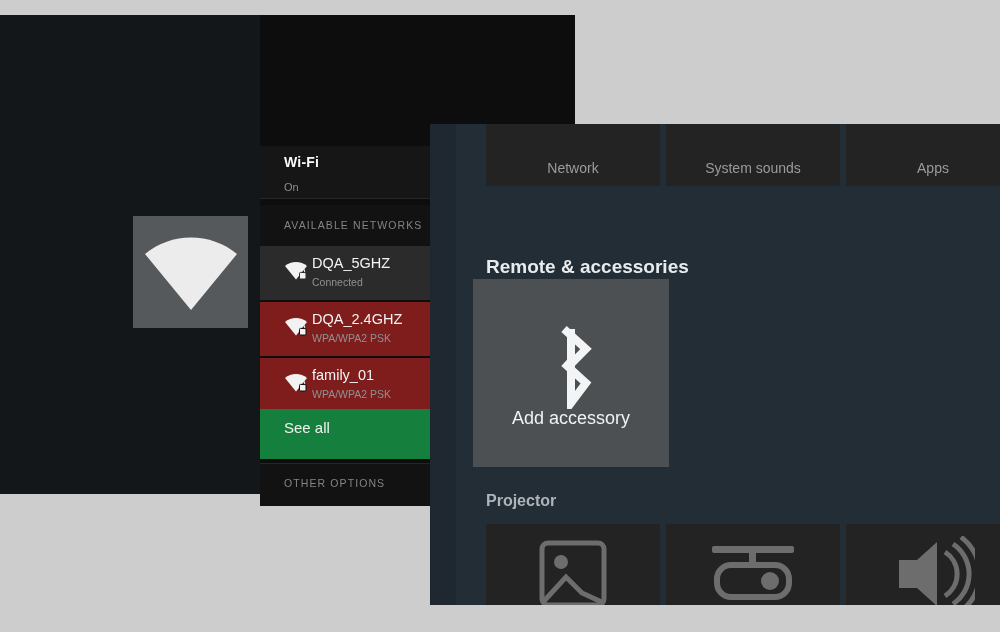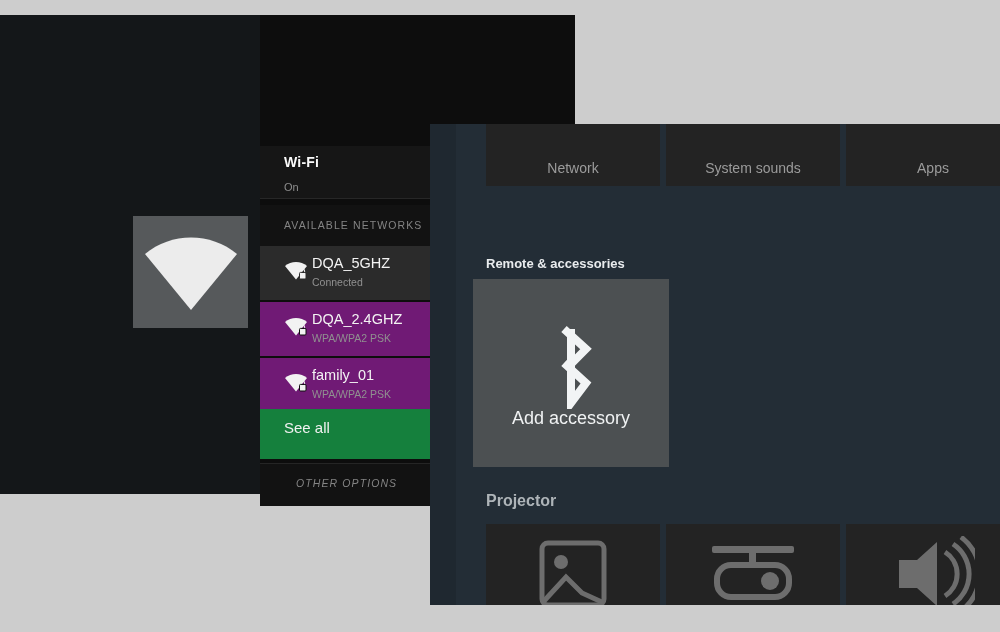--- a/index.html
+++ b/index.html
@@ -54,33 +54,33 @@
   #wifi-header .h-sub{
     position:absolute;left:24px;top:27px;color:#8d8d8d;font-size:11px;margin-top:8px;
   }
   .section-label{
     color:#848484;font-size:10.5px;letter-spacing:1.1px;
   }
   #avail-label{
     position:absolute;left:24px;top:204px;
   }
   #other-label{
-    position:absolute;left:36px;top:462px;font-style:italic;
+    position:absolute;left:24px;top:462px;
   }
   #avail-band{
     position:absolute;left:0;top:190px;width:315px;height:42px;
     background:#121212;border-bottom:1px solid #252525;
   }
   #other-band{
     position:absolute;left:0;top:448px;width:315px;height:42px;
     background:#121212;border-top:1px solid #252525;
   }
   .net-row{
     position:absolute;left:0;width:315px;height:54px;
-    background:#701a75;
+    background:#7f1d1d;
   }
   .net-row.selected{background:#2b2b2b;}
   .net-row .ssid{
     position:absolute;left:52px;top:9px;color:#f3f3f3;font-size:14.5px;
   }
   .net-row .sec{
     position:absolute;left:52px;top:30px;color:#909090;font-size:10.5px;
   }
   .wifi-ico{
     position:absolute;left:24px;top:14px;width:24px;height:22px;
@@ -107,21 +107,21 @@
     display:flex;flex-direction:column;align-items:center;justify-content:flex-end;
   }
   .tv-tile .t-label{
     color:#9b9b9b;font-size:14px;padding-bottom:10px;
   }
   .tv-row-top{top:-64px;height:126px;width:174px;}
   .tv-row-bottom{top:400px;height:120px;width:174px;}
   .tv-ico{position:absolute;top:0;left:0;right:0;display:flex;
           align-items:center;justify-content:center;}
   .sec-head{
-    position:absolute;color:#e9ecee;font-size:13px;font-weight:700;
+    position:absolute;color:#e9ecee;font-size:19px;font-weight:700;
   }
   .sec-head.dim{color:#aeb4b8;font-weight:700;font-size:16px;}
   #add-accessory{
     position:absolute;left:43px;top:155px;width:196px;height:188px;
     background:#4c5052;
   }
   #add-accessory .a-label{
     position:absolute;left:0;right:0;bottom:38px;text-align:center;
     color:#f0f2f3;font-size:18px;margin-top:12px;
   }

